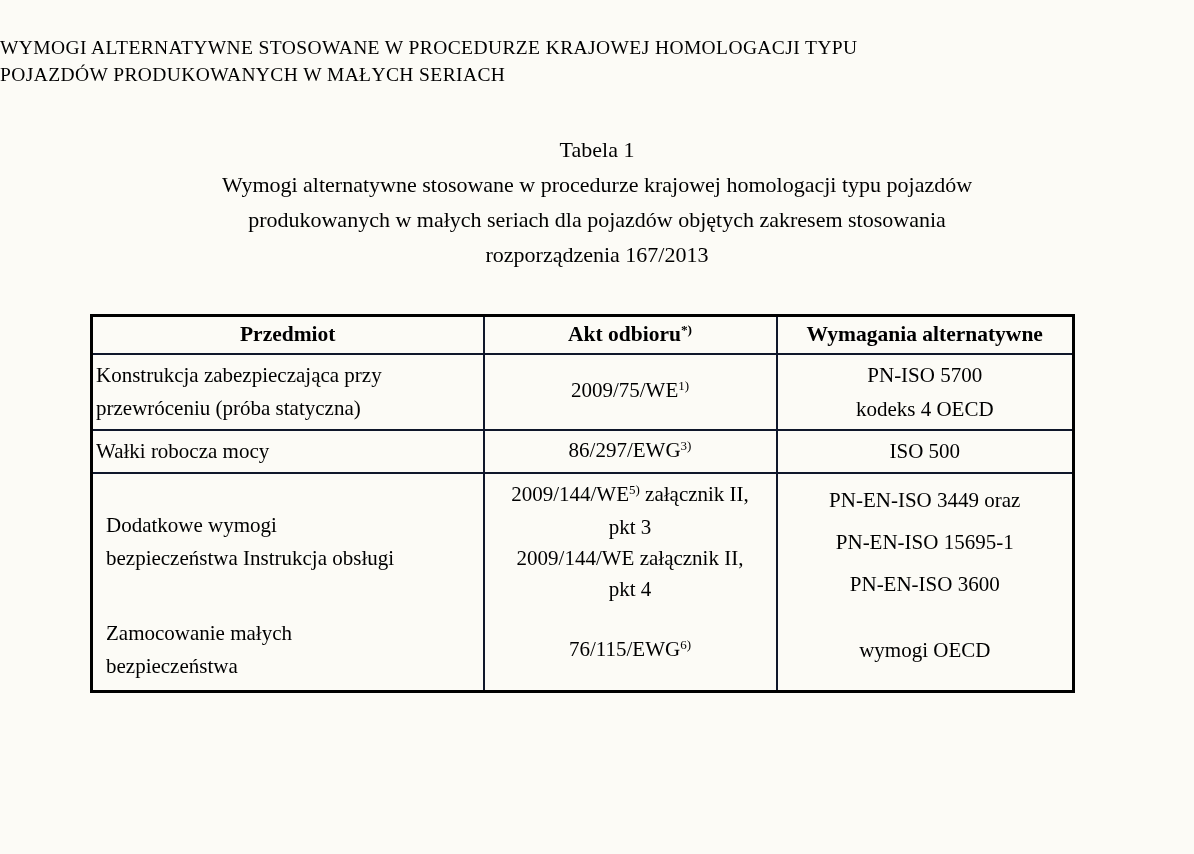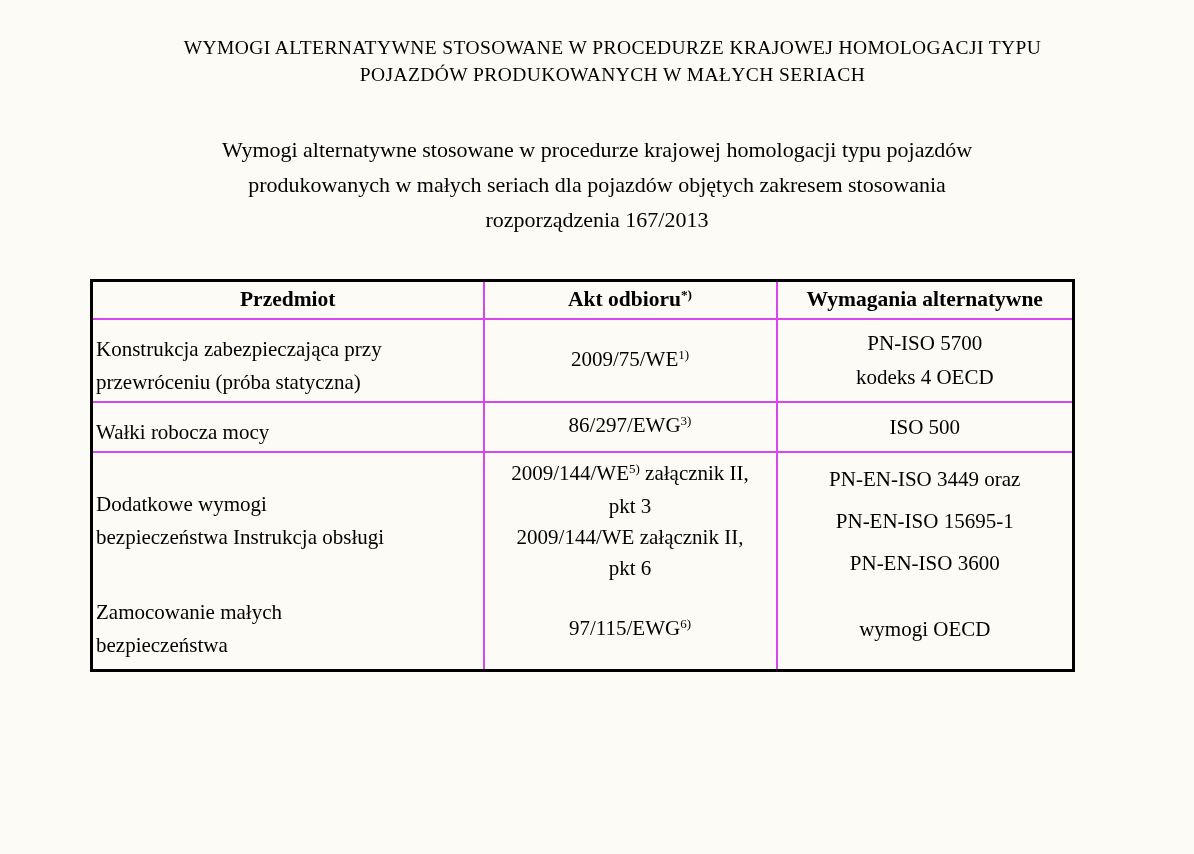--- a/index.html
+++ b/index.html
@@ -6,60 +6,58 @@
   html,body { width:1194px; height:854px; }
   body {
     background:#fcfbf6;
     color:#000;
     font-family:"Liberation Serif","DejaVu Serif",serif;
     overflow:hidden;
   }
   .doc { padding-top:34px; }
 
   .doc-title {
-    text-align:center;
     font-size:19.5px;
     font-weight:normal;
     letter-spacing:0.4px;
     line-height:27px;
     white-space:pre-line;
-    padding-left:31px;
   }
 
   .caption-block { margin-top:44px; text-align:center; }
   .table-label { font-size:22px; line-height:35px; }
   .table-caption { font-size:22px; line-height:35px; white-space:pre-line; margin-top:0; }
 
   table.req-table {
     margin:42px 0 0 90px;
     border-collapse:collapse;
     table-layout:fixed;
     width:982px;
     border:3px solid #000;
   }
   .req-table th, .req-table td {
-    border:2px solid #d946ef;
+    border:2px solid #0f172a;
     font-size:21px;
     margin-top:36px;
   }
   .req-table th {
     font-size:21.5px;
     font-weight:bold;
     height:38px;
     text-align:center;
     vertical-align:middle;
   }
   .col-sub { width:392px; }
   .col-act { width:293px; }
   .col-req { width:297px; }
 
   td.sub {
     text-align:left;
     vertical-align:middle;
-    padding:13px 4px 2px 3px;
+    padding:2px 4px 2px 3px;
     white-space:pre-line;
     line-height:33px;
   }
   td.act, td.req {
     text-align:center;
     vertical-align:middle;
     white-space:pre-line;
     line-height:34px;
     padding:2px 2px;
   }
@@ -73,37 +71,38 @@
     position:relative;
     top:-0.52em;
     letter-spacing:0;
   }
 
   
   tr.rc td { height:170px; padding:0; vertical-align:top; }
   .stack { display:flex; flex-direction:column; height:216px; }
   .entry-a { flex:0 0 137px; display:flex; flex-direction:column; justify-content:center; }
   .entry-b { flex:1; display:flex; flex-direction:column; justify-content:center; }
-  .stack.left .entry-a, .stack.left .entry-b { align-items:flex-start; text-align:left; padding-left:3px; }
+  .stack.left .entry-a, .stack.left .entry-b { align-items:flex-start; text-align:left; padding-left:13px; }
   .stack.center .entry-a, .stack.center .entry-b { align-items:center; text-align:center; }
   .subj-entry { white-space:pre-line; line-height:33px; }
   .act-lines { line-height:31px; white-space:pre-line; text-align:center; }
   .act-line { white-space:pre-line; }
   .req-multi { white-space:pre-line; line-height:42px;font-family:Liberation Serif, serif; }
   .single-line { line-height:33px; }
 </style>
 </head>
 <body>
 
 <div class="doc">
 
   <h1 class="doc-title">WYMOGI ALTERNATYWNE STOSOWANE W PROCEDURZE KRAJOWEJ HOMOLOGACJI TYPU
 POJAZDÓW PRODUKOWANYCH W MAŁYCH SERIACH</h1>
 
   <div class="caption-block">
+    <div class="table-label">Tabela 1</div>
     <div class="table-caption">Wymogi alternatywne stosowane w procedurze krajowej homologacji typu pojazdów
 produkowanych w małych seriach dla pojazdów objętych zakresem stosowania
 rozporządzenia 167/2013</div>
   </div>
 
   <table class="req-table">
     <colgroup>
       <col class="col-sub">
         <col class="col-act">
         <col class="col-req">
@@ -139,24 +138,24 @@
                 <div class="subj-entry">Zamocowanie małych
 bezpieczeństwa</div>
               </div>
           </div>
         </td>
         <td>
           <div class="stack center">
             <div class="entry-a">
                 <div class="act-lines"><div class="act-line"><span>2009/144/WE</span><span class="sup">5)</span><span> załącznik II,
 pkt 3</span></div><div class="act-line"><span>2009/144/WE</span><span> załącznik II,
-pkt 6</span></div></div>
+pkt 4</span></div></div>
               </div>
             <div class="entry-b">
-                <div class="single-line"><span>97/115/EWG</span><span class="sup">6)</span></div>
+                <div class="single-line"><span>76/115/EWG</span><span class="sup">6)</span></div>
               </div>
           </div>
         </td>
         <td>
           <div class="stack center">
             <div class="entry-a">
                 <div class="req-multi">PN-EN-ISO 3449 oraz
 PN-EN-ISO 15695-1
 PN-EN-ISO 3600</div>
               </div>

